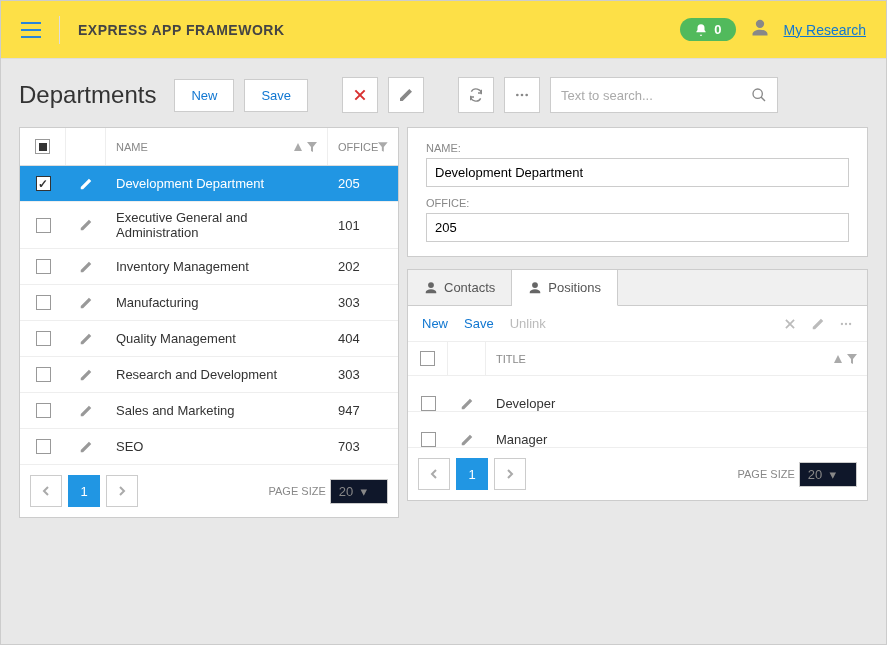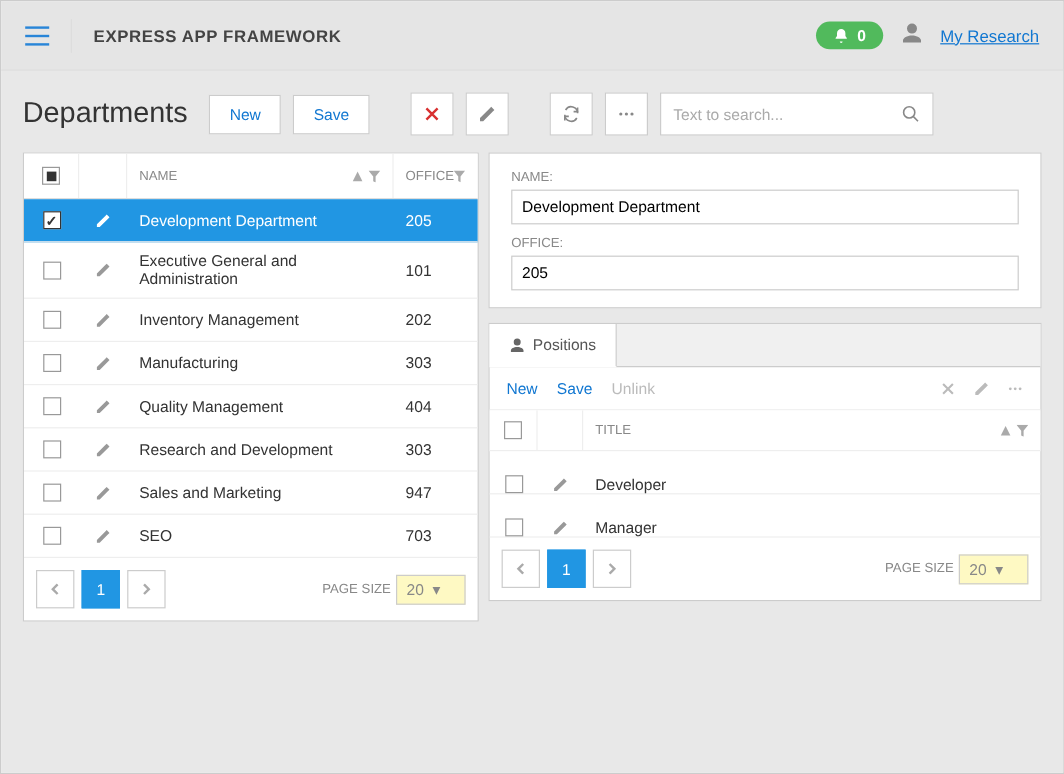--- a/index.html
+++ b/index.html
@@ -1,18 +1,18 @@
 <!DOCTYPE html>
 <html><head>
 <meta charset="utf-8">
 <style>
 * { box-sizing: border-box; margin: 0; padding: 0; }
 body { font-family: 'Segoe UI', Arial, sans-serif; font-size: 13px; color: #333; background: #fff; }
 .app { width: 887px; height: 645px; border: 1px solid #ccc; position: relative; display: flex; flex-direction: column; }
-.header { height: 58px; background: #e5e5e5; border-bottom: 1px solid #ddd; display: flex; align-items: center; padding: 0 20px; }
+.header { height: 58px; background: #fde047; border-bottom: 1px solid #ddd; display: flex; align-items: center; padding: 0 20px; }
 .hamburger { width: 20px; height: 16px; display: flex; flex-direction: column; justify-content: space-between; cursor: pointer; }
 .hamburger span { height: 2px; background: #2885d8; }
 .sep { width: 1px; height: 28px; background: #ddd; margin: 0 18px; }
 .app-title { font-weight: bold; font-size: 14px; color: #444; letter-spacing: 0.5px; }
 .header-right { margin-left: auto; display: flex; align-items: center; gap: 14px; }
 .pill { background: #51ba5c; border-radius: 14px; padding: 4px 14px; display: flex; align-items: center; gap: 6px; color: #fff; font-weight: bold; }
 .pill svg { width: 14px; height: 14px; }
 .user-icon svg { width: 20px; height: 20px; fill: #888; }
 .account-link { color: #1177d1; text-decoration: underline; font-size: 14px; }
 .content { flex: 1; background: #e8e8e8; padding: 18px; }
@@ -47,21 +47,21 @@
 .checkbox.indet::after { content: ''; width: 8px; height: 8px; background: #333; }
 .checkbox.checked { background: #fff; border-color: #333; }
 .checkbox.checked::after { content: '✓'; color: #333; font-size: 12px; font-weight: bold; }
 .edit-pencil svg { width: 14px; height: 14px; fill: #999; }
 .grid-row.selected .edit-pencil svg { fill: #fff; }
 
 .pager { display: flex; align-items: center; padding: 10px; gap: 6px; }
 .pg-btn { width: 32px; height: 32px; border: 1px solid #ccc; background: #fff; display: flex; align-items: center; justify-content: center; cursor: pointer; }
 .pg-btn.active { background: #2196e3; color: #fff; border-color: #2196e3; }
 .pg-size { margin-left: auto; font-size: 11px; color: #888; display: flex; align-items: center; gap: 4px; }
-.pg-select { border: 1px solid #ccc; padding: 4px 20px 4px 8px; font-size: 13px; position: relative; background: #fef9c3; }
+.pg-select { border: 1px solid #ccc; padding: 4px 20px 4px 8px; font-size: 13px; position: relative; background: #0f172a; }
 
 .tab-panel { background: #fff; border: 1px solid #ccc; }
 .tabs { display: flex; background: #f0f0f0; border-bottom: 1px solid #ccc; }
 .tab { padding: 10px 16px; display: flex; align-items: center; gap: 6px; font-size: 13px; color: #555; cursor: pointer; border-right: 1px solid #ccc; }
 .tab.active { background: #fff; border-bottom: 1px solid #fff; margin-bottom: -1px; }
 .tab svg { width: 14px; height: 14px; fill: #666; }
 .sub-toolbar { display: flex; align-items: center; padding: 10px 14px; gap: 16px; border-bottom: 1px solid #eee; }
 .sub-link { color: #1177d1; font-size: 13px; cursor: pointer; }
 .sub-link.disabled { color: #bbb; cursor: default; }
 .sub-icons { margin-left: auto; display: flex; gap: 14px; }
@@ -288,20 +288,26 @@
       <div class="right-col">
         <div class="detail-panel">
           <div class="field-label">NAME:</div>
           <input class="field-input" value="Development Department" style="">
           <div class="field-label">OFFICE:</div>
           <input class="field-input" style="margin-bottom: 0px;" value="205">
         </div>
 
         <div class="tab-panel">
           <div class="tabs">
+            <div class="tab">
+              <svg viewBox="0 0 24 24">
+                  <path d="M12 12a5 5 0 100-10 5 5 0 000 10zm0 2c-5 0-9 2.5-9 5v2h18v-2c0-2.5-4-5-9-5z"></path>
+                </svg>
+              <span>Contacts</span>
+            </div>
             <div class="tab active">
               <svg viewBox="0 0 24 24">
                   <path d="M12 12a5 5 0 100-10 5 5 0 000 10zm0 2c-5 0-9 2.5-9 5v2h18v-2c0-2.5-4-5-9-5z"></path>
                 </svg>
               <span>Positions</span>
             </div>
           </div>
           <div class="sub-toolbar">
             <span class="sub-link">New</span>
             <span class="sub-link">Save</span>

